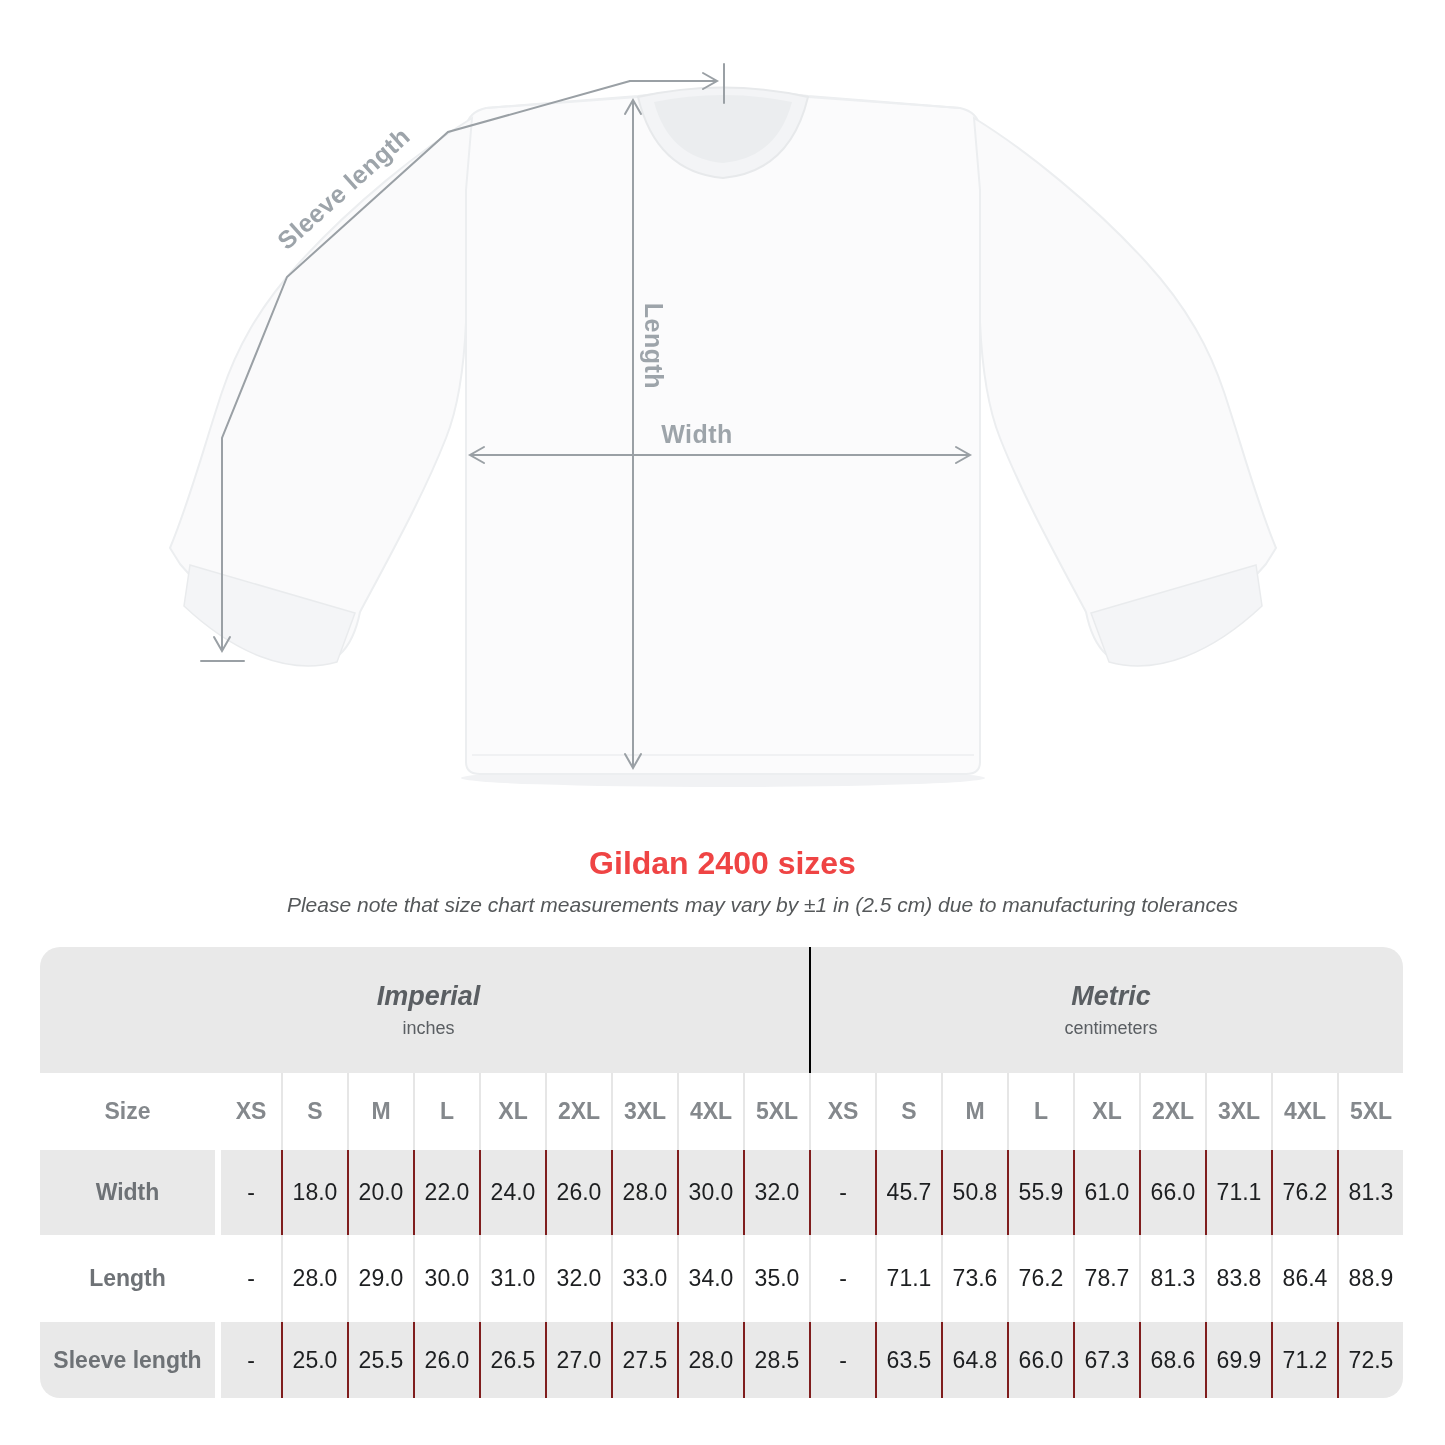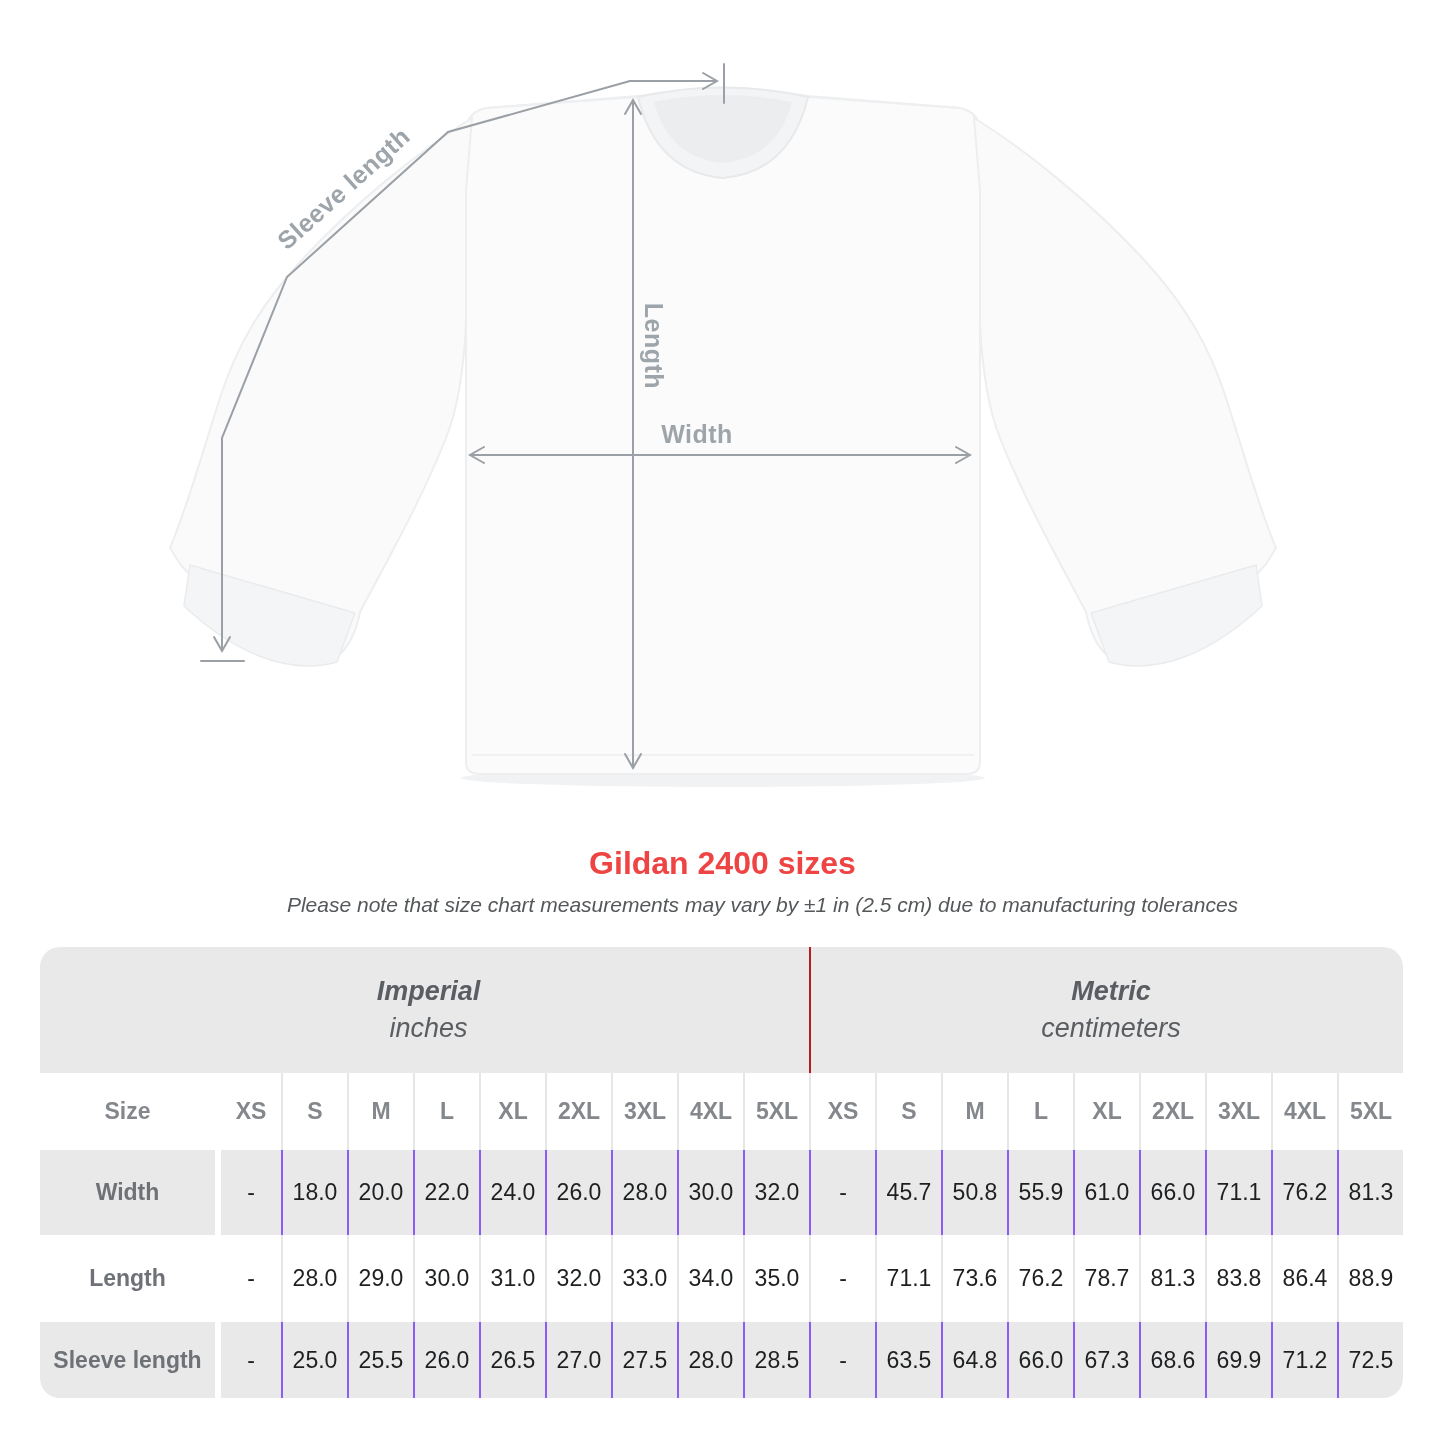--- a/index.html
+++ b/index.html
@@ -27,33 +27,33 @@
     display:grid;
     grid-template-columns:175px repeat(18, 1fr);
     grid-template-rows:126px 77px 85px 87px 76px;
     border-radius:20px; overflow:hidden; background:#ffffff;
   }
   .band-cell {
     background:#e9e9e9; display:flex; flex-direction:column;
     align-items:center; justify-content:center; gap:6px; color:#5a5e62;padding-left:8px;
   }
   .band-imperial { grid-column:1 / span 10; grid-row:1; }
-  .band-metric   { grid-column:11 / span 9; grid-row:1; border-left:2px solid #b91c1c;text-align:center; }
+  .band-metric   { grid-column:11 / span 9; grid-row:1; border-left:2px solid #000000;text-align:center; }
   .unit-label { font-size:27px; font-weight:bold; font-style:italic; }
-  .unit-sub   { font-size:27px; font-style:italic; }
+  .unit-sub   { font-size:18px; }
   .cell {
     display:flex; align-items:center; justify-content:center;
     font-size:23px; color:#1d1f21;
   }
   .row-white { background:#ffffff;text-align:right; }
   .row-gray  { background:#e9e9e9; }
   .head      { font-weight:bold; color:#84888c; }
   .rowlabel  { font-weight:bold; color:#6e7276; }
   .sep-on-white { border-left:2px solid #e6e6e6; }
-  .sep-on-gray  { border-left:2px solid #8b5cf6; }
+  .sep-on-gray  { border-left:2px solid #7f1d1d; }
   .gap          { border-left:6px solid #ffffff; }
 </style>
 </head>
 <body>
 
 <div class="canvas">
 
   <svg class="diagram-svg" width="1445" height="820" viewBox="0 0 1445 820">
 
     <ellipse cx="723" cy="778" rx="262" ry="9" fill="#f1f2f4"></ellipse>

